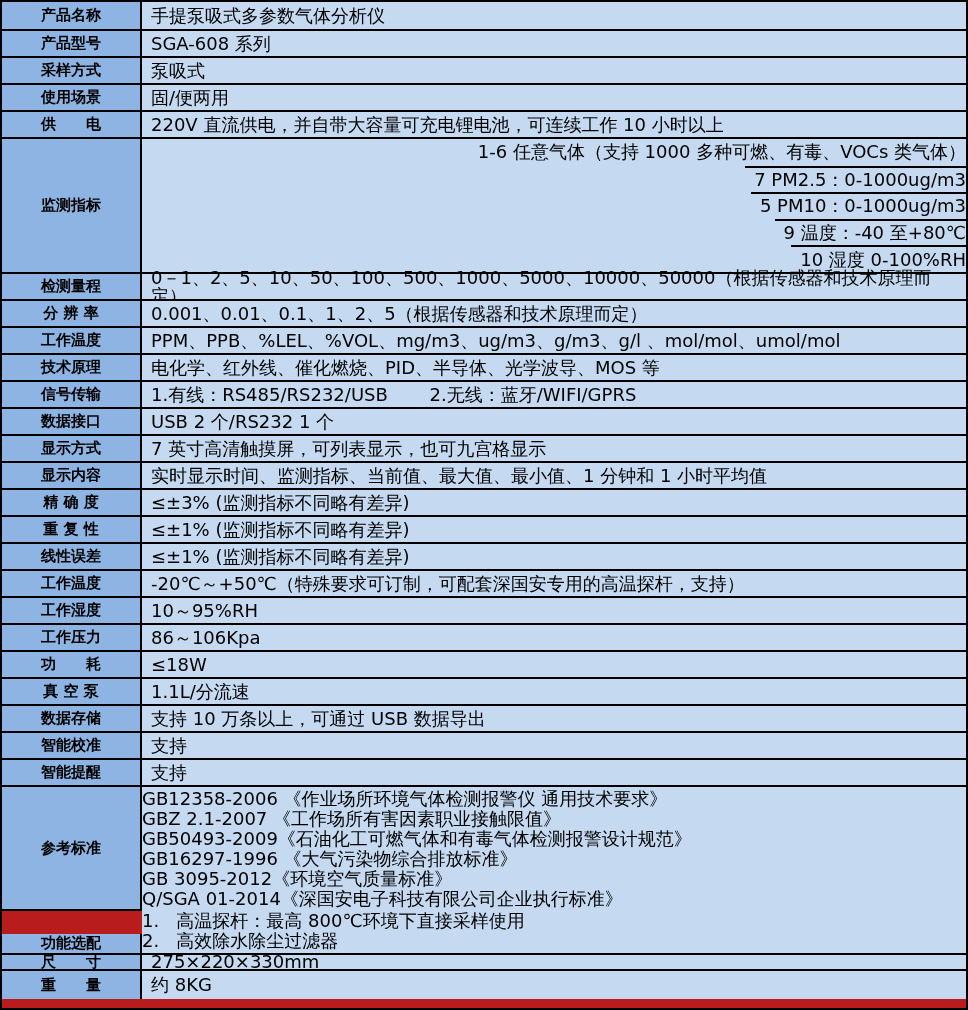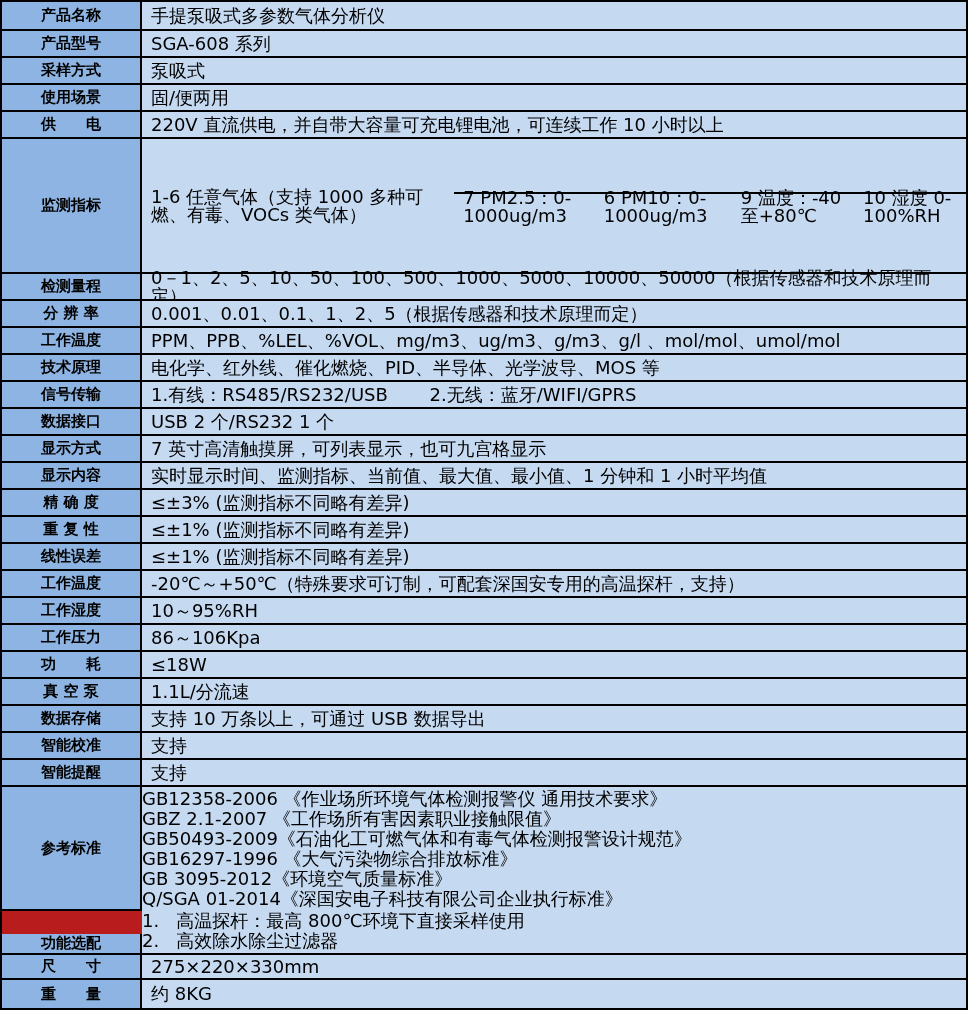--- a/index.html
+++ b/index.html
@@ -16,37 +16,37 @@
     background:#8db4e2;border-right:2px solid #000;
     display:flex;align-items:center;justify-content:center;
     font-weight:bold;font-size:15px;white-space:pre;
     text-align:center;
   }
   .content{
     flex:1;display:flex;align-items:center;
     padding-left:9px;font-size:18px;background:#c5d9f1;
     white-space:pre-wrap;box-sizing:border-box;line-height:18px;
   }
-  .multi{flex-direction:row;align-items:center;padding:0;}
+  .multi{flex-direction:column;align-items:flex-end;padding:0;}
   .sub{
     display:flex;align-items:center;padding-left:9px;
     border-top:2px solid #000;height:27px;box-sizing:border-box;
     white-space:pre-wrap;
   }
   .sub:first-child{border-top:none;}
   .lines{
     flex-direction:column;align-items:flex-start;justify-content:space-evenly;
     padding-top:2px;padding-bottom:2px;
   }
   .line{line-height:20px;white-space:pre-wrap;}
   .r-std{height:27px;}
   .r-monitor{height:135px;}
   .r-ref{height:124px;}
   .r-opt{height:44px;align-items:flex-end;}
-  .r-dim{height:25px;}
+  .r-dim{height:16px;}
   .r-weight{height:30px;}
 </style>
 </head>
 <body>
 
 <div class="spec-table">
 
   <div class="row r-std">
     <div class="label">产品名称</div>
     <div class="content">手提泵吸式多参数气体分析仪</div>
@@ -70,21 +70,21 @@
   <div class="row r-std">
     <div class="label">供　　电</div>
     <div class="content">220V 直流供电，并自带大容量可充电锂电池，可连续工作 10 小时以上</div>
   </div>
 
   <div class="row r-monitor">
     <div class="label">监测指标</div>
     <div class="content multi">
       <div class="sub">1-6 任意气体（支持 1000 多种可燃、有毒、VOCs 类气体）</div>
       <div class="sub">7 PM2.5：0-1000ug/m3</div>
-      <div class="sub">6 PM10：0-1000ug/m3</div>
+      <div class="sub">5 PM10：0-1000ug/m3</div>
       <div class="sub">9 温度：-40 至+80℃</div>
       <div class="sub">10 湿度 0-100%RH</div>
     </div>
   </div>
 
   <div class="row r-std">
     <div class="label">检测量程</div>
     <div class="content">0－1、2、5、10、50、100、500、1000、5000、10000、50000（根据传感器和技术原理而定）</div>
   </div>
 

